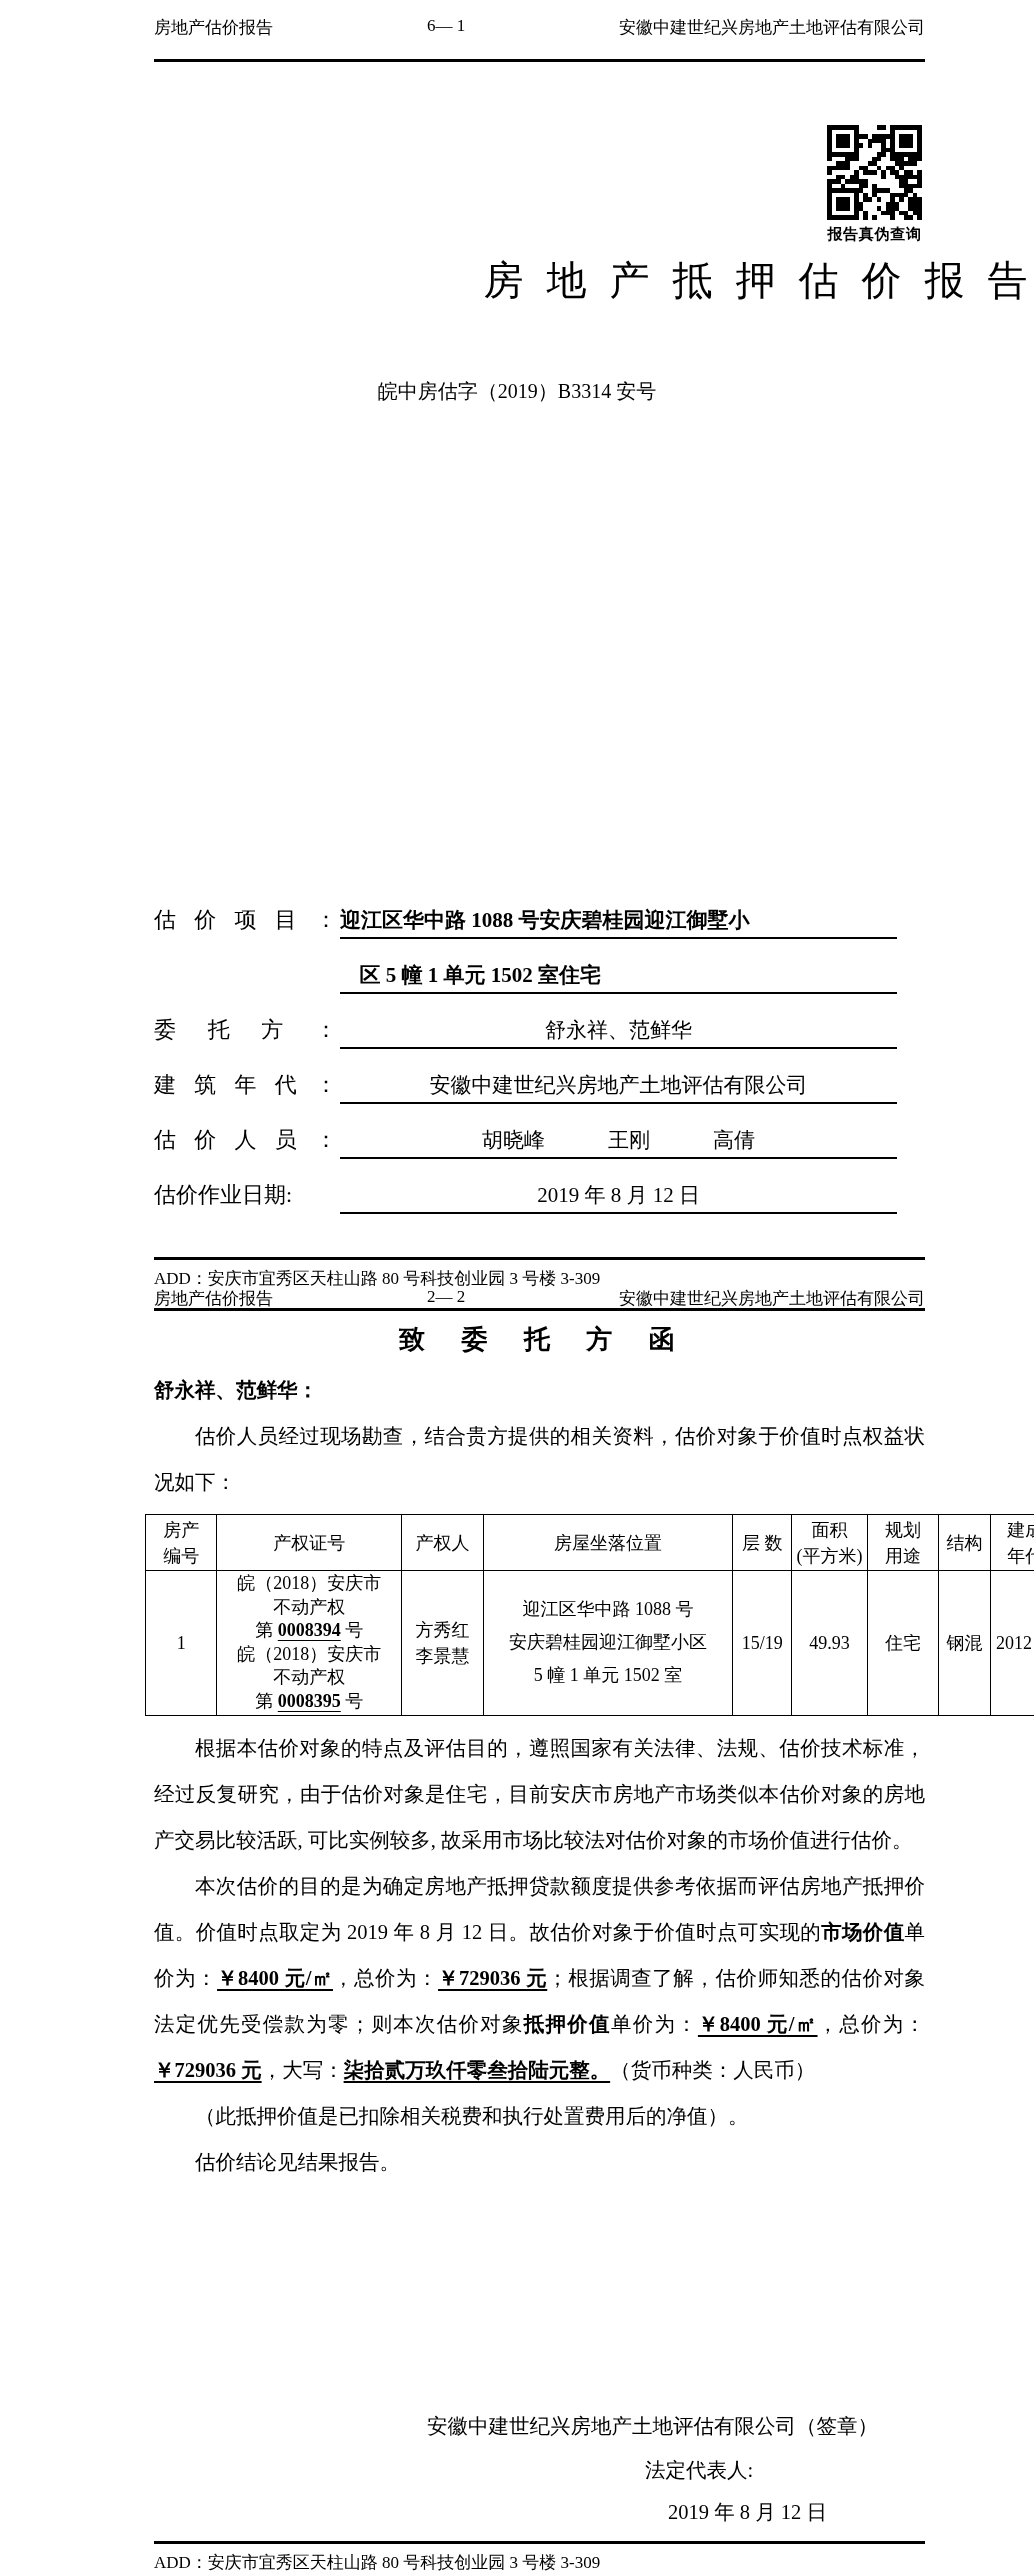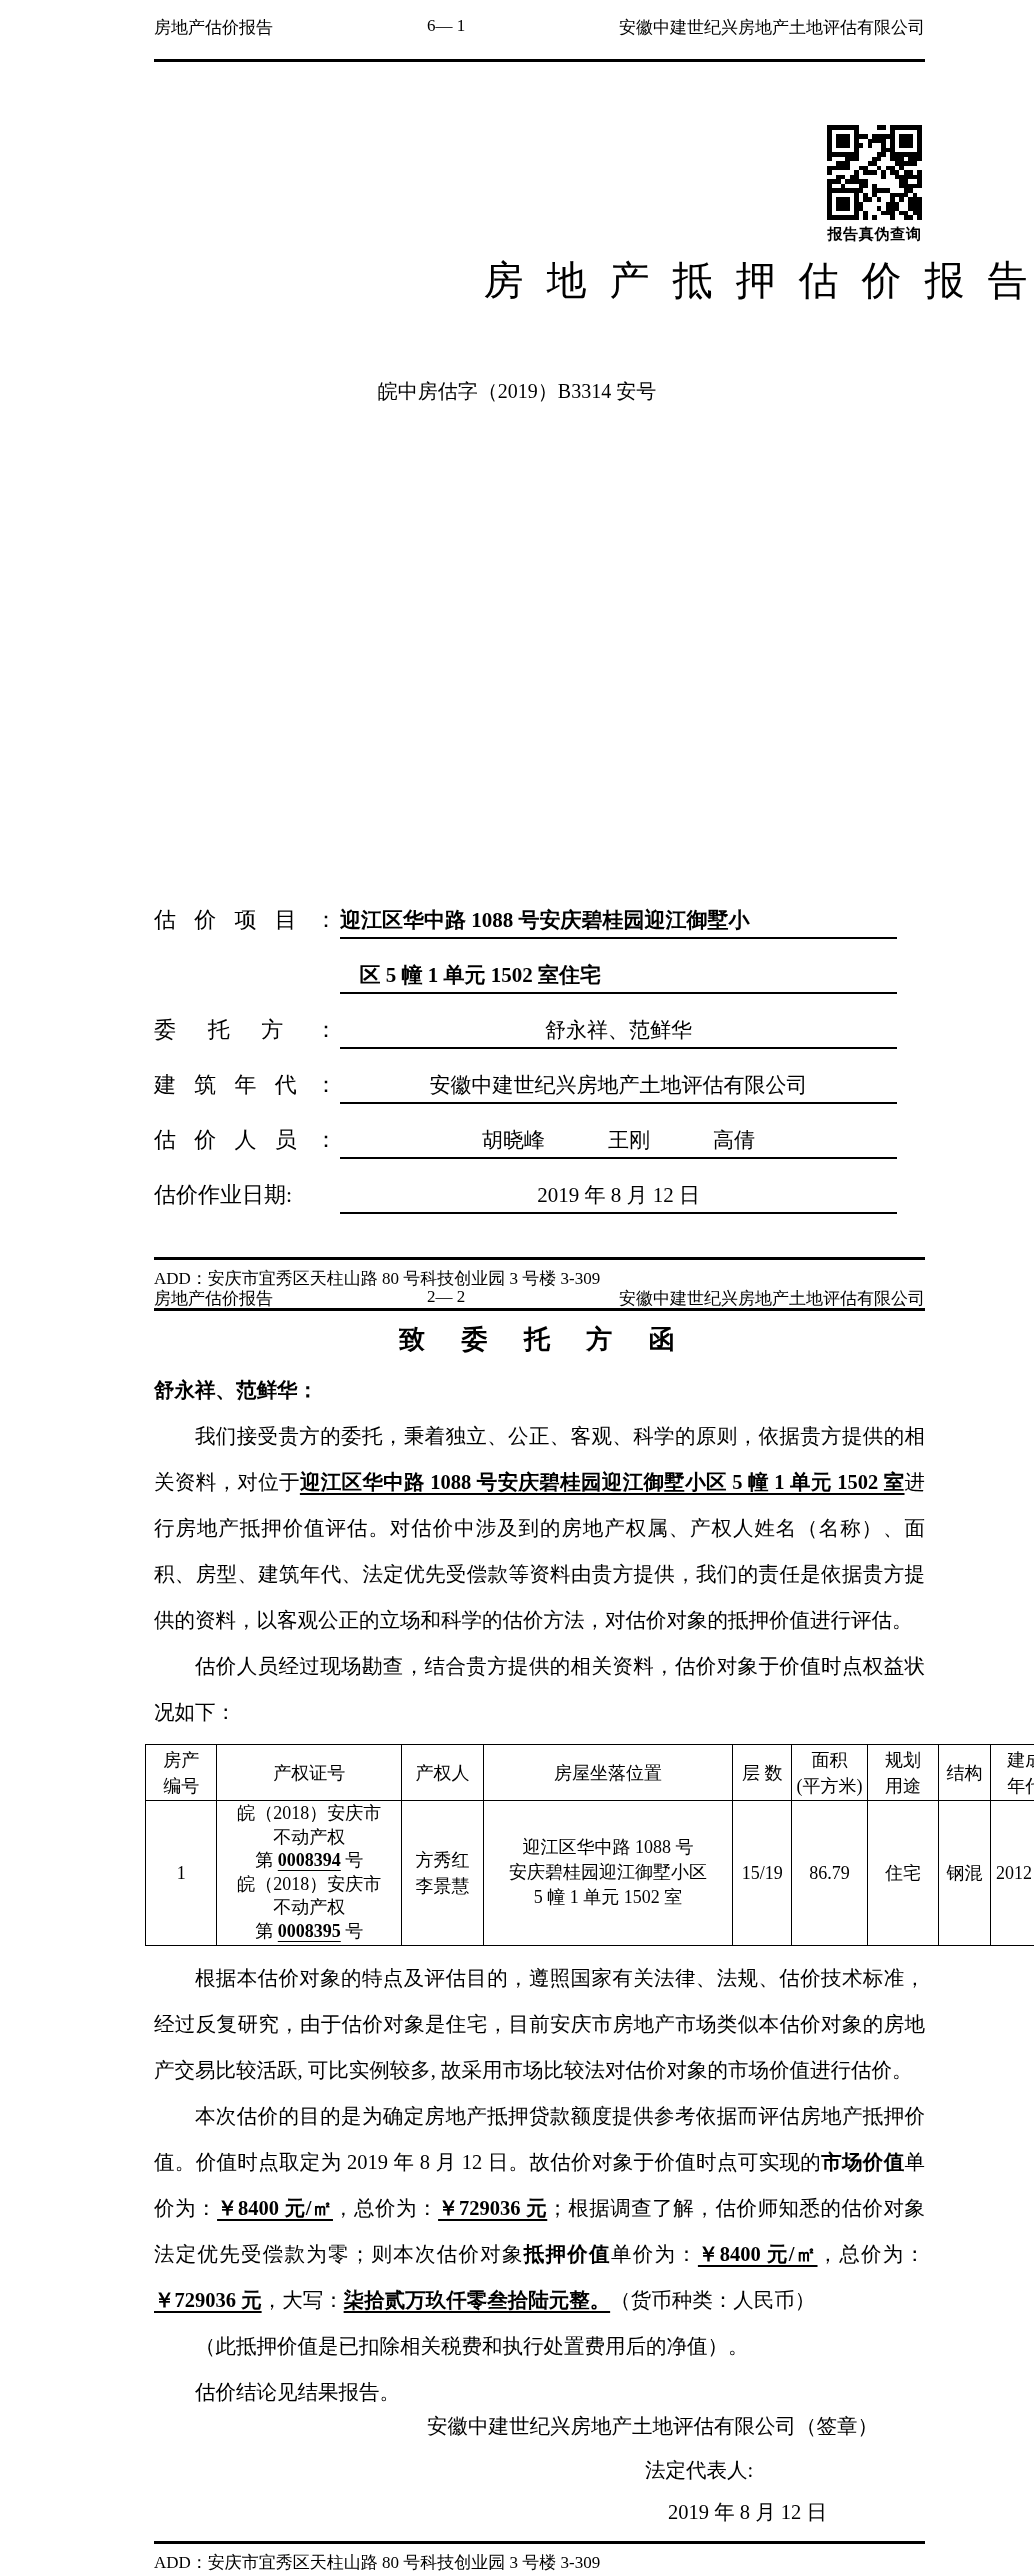--- a/index.html
+++ b/index.html
@@ -41,21 +41,21 @@
     border-collapse:collapse; table-layout:fixed;
     width:916px; margin:9px 0 9px -9px;
     font-size:18px; line-height:26px; text-align:center;
   }
   table.appr th, table.appr td { border:1.3px solid #000; padding:1.3px 1.3px;
     font-weight:normal; vertical-align:middle; overflow:hidden; }
   table.appr th { height:55px; }
   table.appr td { height:140px; }
   .pre { white-space:pre-line; }
   .cert-cell { line-height:23.5px; }
-  .loc-cell { line-height:25px;margin-left:20px; }
+  .loc-cell { line-height:33px;margin-left:20px; }
   .sig { position:absolute; font-size:20.5px; }
   .qrbox { position:absolute; left:827px; top:125px; width:95px; text-align:center; }
   .qrbox svg { width:95px; height:95px; display:block; }
   .qrcap { font-size:15px; font-weight:bold; margin-top:5.2px; letter-spacing:0.7px; }
 </style>
 </head>
 <body>
 
 <div class="runhead" style="top:15.6px;">
   <span>房地产估价报告</span>
@@ -352,21 +352,20 @@
   <span>房地产估价报告</span>
   <span class="mid">2— 2</span>
   <span>安徽中建世纪兴房地产土地评估有限公司</span>
 </div>
 <div class="rule" style="top:1308px; height:3.3px;"></div>
 
 <div class="letter">
   <div class="letter-title">致　委　托　方　函</div>
   <div class="salutation">舒永祥、范鲜华：</div>
 
-  <div class="para"><span>我们接受贵方的委托，秉着独立、公正、客观、科学的原则，依据贵方提供的相关资料，对位于</span><span style="font-weight: bold; text-decoration: underline; text-underline-offset: 3.9px;">迎江区华中路 1088 号安庆碧桂园迎江御墅小区 5 幢 1 单元 1502 室</span><span>进行房地产抵押价值评估。对估价中涉及到的房地产权属、产权人姓名（名称）、面积、房型、建筑年代、法定优先受偿款等资料由贵方提供，我们的责任是依据贵方提供的资料，以客观公正的立场和科学的估价方法，对估价对象的抵押价值进行评估。</span></div>
   <div class="para">估价人员经过现场勘查，结合贵方提供的相关资料，估价对象于价值时点权益状况如下：</div>
 
   <table class="appr">
     <colgroup>
       <col style="width:7.8%">
         <col style="width:20.2%">
         <col style="width:8.9%">
       <col style="width:27.3%">
         <col style="width:6.4%">
         <col style="width:8.3%">
@@ -394,21 +393,21 @@
     <tbody>
       <tr>
         <td>1</td>
         <td class="cert-cell"><span>皖（2018）安庆市</span><br><span>不动产权</span><br><span>第 </span><span style="font-weight: bold; text-decoration: underline; text-underline-offset: 3.9px;">0008394</span><span> 号</span><br><span>皖（2018）安庆市</span><br><span>不动产权</span><br><span>第 </span><span style="font-weight: bold; text-decoration: underline; text-underline-offset: 3.9px;">0008395</span><span> 号</span></td>
         <td class="pre">方秀红
 李景慧</td>
         <td class="pre loc-cell">迎江区华中路 1088 号
 安庆碧桂园迎江御墅小区
 5 幢 1 单元 1502 室</td>
         <td>15/19</td>
-        <td>86.79</td>
+        <td>49.93</td>
         <td>住宅</td>
         <td>钢混</td>
         <td>2012 年</td>
       </tr>
     </tbody>
   </table>
 
   <div class="para">根据本估价对象的特点及评估目的，遵照国家有关法律、法规、估价技术标准，经过反复研究，由于估价对象是住宅，目前安庆市房地产市场类似本估价对象的房地产交易比较活跃, 可比实例较多, 故采用市场比较法对估价对象的市场价值进行估价。</div>
   <div class="para"><span>本次估价的目的是为确定房地产抵押贷款额度提供参考依据而评估房地产抵押价值。价值时点取定为 2019 年 8 月 12 日。故估价对象于价值时点可实现的</span><span style="font-weight: bold;">市场价值</span><span>单价为：</span><span style="font-weight: bold; text-decoration: underline; text-underline-offset: 3.9px;">￥8400 元/㎡</span><span>，总价为：</span><span style="font-weight: bold; text-decoration: underline; text-underline-offset: 3.9px;">￥729036 元</span><span>；根据调查了解，估价师知悉的估价对象法定优先受偿款为零；则本次估价对象</span><span style="font-weight: bold;">抵押价值</span><span>单价为：</span><span style="font-weight: bold; text-decoration: underline; text-underline-offset: 3.9px;">￥8400 元/㎡</span><span>，总价为：</span><span style="font-weight: bold; text-decoration: underline; text-underline-offset: 3.9px;">￥729036 元</span><span>，大写：</span><span style="font-weight: bold; text-decoration: underline; text-underline-offset: 3.9px;">柒拾贰万玖仟零叁拾陆元整。</span><span>（货币种类：人民币）</span></div>
   <div class="para">（此抵押价值是已扣除相关税费和执行处置费用后的净值）。</div>

